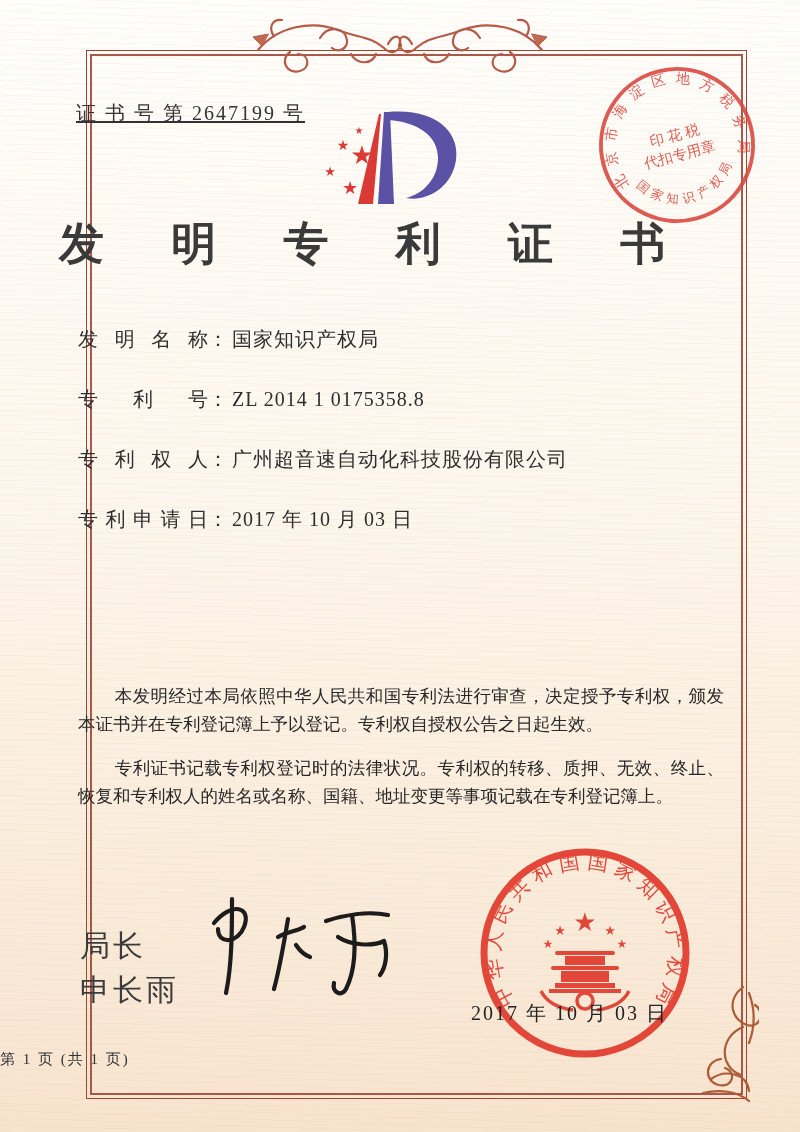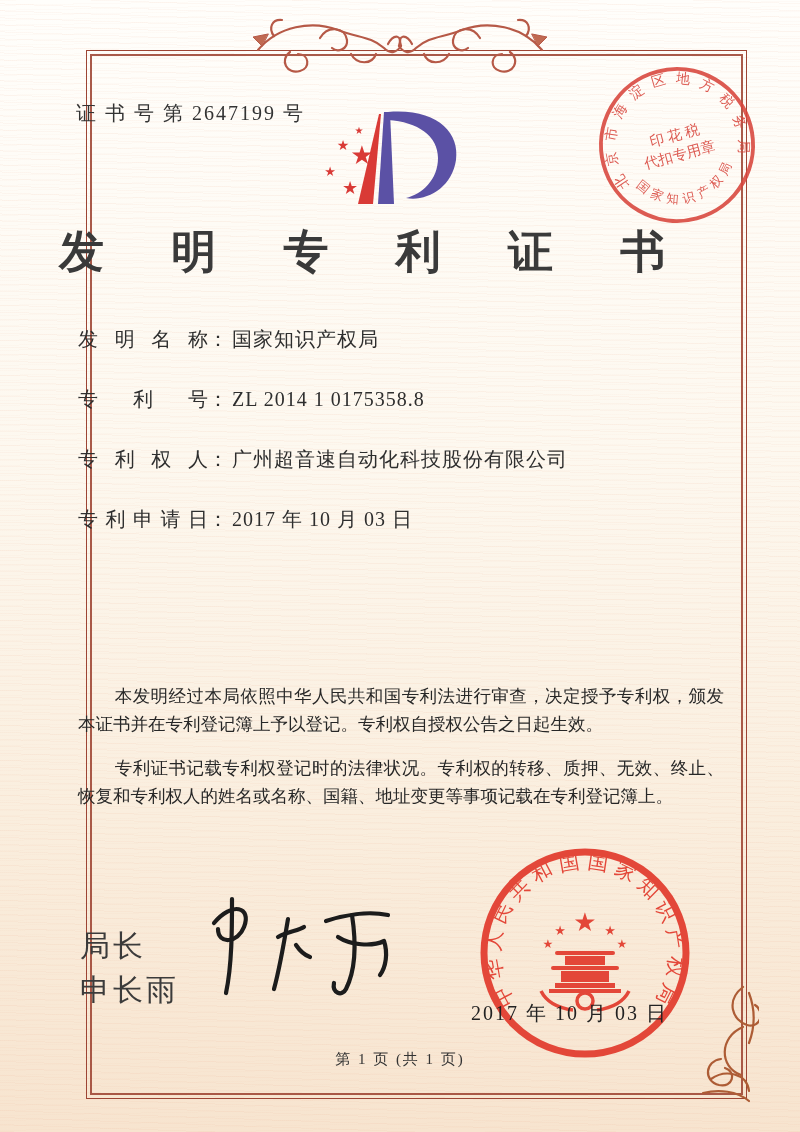--- a/index.html
+++ b/index.html
@@ -7,41 +7,41 @@
     width:800px;height:1132px;position:relative;overflow:hidden;
     font-family:"Liberation Serif","DejaVu Serif",serif;
     background:
       repeating-linear-gradient(2deg, rgba(231,160,128,0.07) 0 1px, transparent 1px 7px),
       repeating-linear-gradient(-1deg, rgba(240,180,150,0.05) 0 1px, transparent 1px 5px),
       linear-gradient(180deg,#fffefb 0%,#fdf8ef 40%,#faeede 72%,#f7e4cf 100%);
     color:#2b2b2b;
   }
   .frame{position:absolute;left:86px;top:50px;width:659px;height:1047px;border:1px solid #9d4434;}
   .frame-inner{position:absolute;inset:3px;border:2px solid #a04836;opacity:.9;}
-  .cert-no{position:absolute;left:76px;top:100px;font-size:20px;letter-spacing:2px;color:#333;}
+  .cert-no{position:absolute;left:76px;top:100px;font-size:20px;letter-spacing:2px;color:#333;text-decoration:underline;}
   .ornament-top{position:absolute;left:250px;top:6px;}
   .ornament-corner{position:absolute;left:683px;top:983px;}
   .tax-stamp{position:absolute;left:592px;top:60px;width:170px;height:170px;transform:rotate(-15deg);opacity:.88;}
   .logo{position:absolute;left:318px;top:106px;}
-  .title{position:absolute;left:0;top:222px;width:724px;text-align:center;
+  .title{position:absolute;left:0;top:214px;width:724px;text-align:center;
          font-size:45px;font-weight:bold;color:#3a3a3a;letter-spacing:28px;text-indent:28px;}
   .fields{position:absolute;left:78px;top:326px;width:640px;}
   .field-row{height:60px;font-size:20px;color:#2e2e2e;}
   .flabel{display:inline-block;width:130px;text-align:justify;text-align-last:justify;vertical-align:top;}
   .fsep{display:inline-block;margin-right:4px;}
   .fvalue{letter-spacing:1px;}
   .body-text{position:absolute;left:62px;top:666px;width:678px;font-size:17.5px;line-height:28px;
              text-align:justify;color:#272727;}
   .body-text p{margin:16px;text-indent:2.1em;}
   .sign-block{position:absolute;left:80px;top:924px;font-family:"Liberation Sans","DejaVu Sans",sans-serif;
               font-size:30px;letter-spacing:3px;color:#3b3b3b;line-height:44px;}
   .signature{position:absolute;left:192px;top:893px;}
   .seal{position:absolute;left:477px;top:845px;opacity:.92;}
   .seal-date{position:absolute;left:471px;top:1000px;font-size:20px;letter-spacing:2px;color:#222;z-index:5;}
-  .footer{position:absolute;left:0;top:1050px;width:800px;text-align:center;font-size:15px;letter-spacing:2px;color:#333;}
+  .footer{position:absolute;left:0;top:1050px;width:800px;font-size:15px;letter-spacing:2px;color:#333;}
 </style>
 </head>
 <body>
 
 <div class="frame">
   <div class="frame-inner"></div>
 </div>
 
 <svg class="ornament-top" width="300" height="76" viewBox="0 0 300 76">
   <g stroke="#b65947" stroke-width="2.2" fill="none" stroke-linecap="round">

